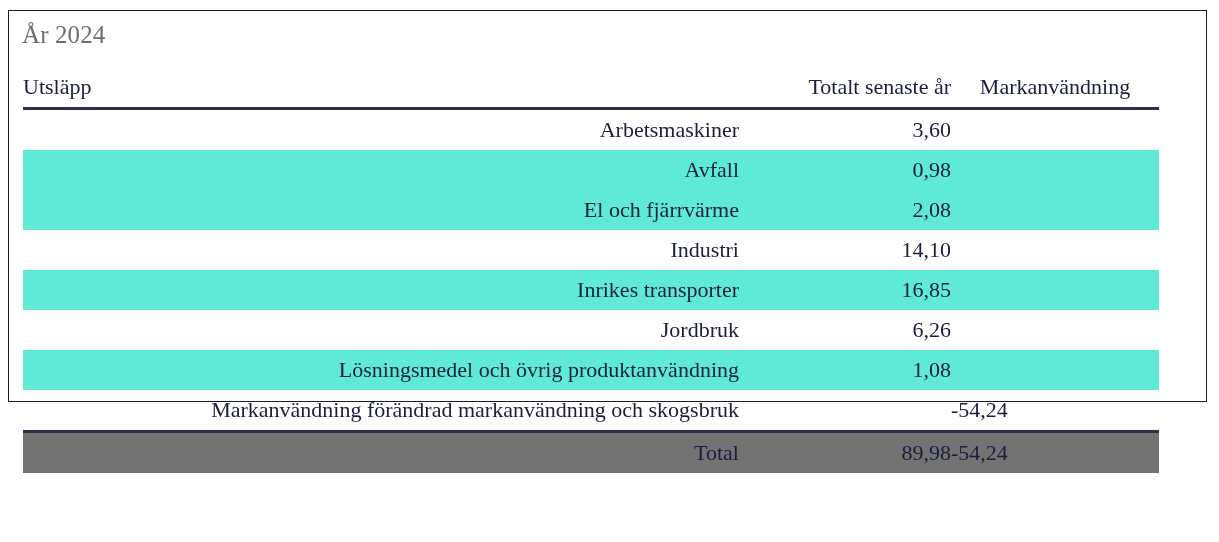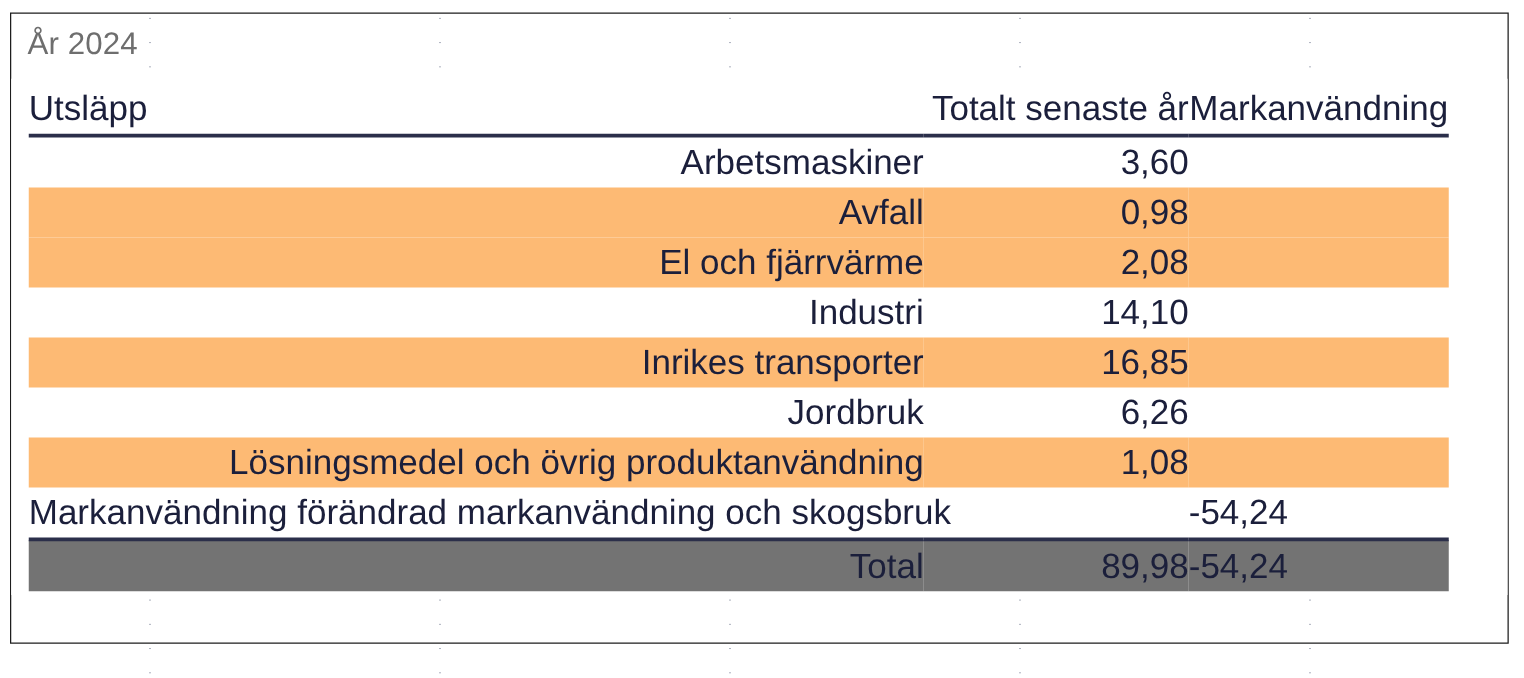--- a/index.html
+++ b/index.html
@@ -25,24 +25,25 @@
     background-position: 4px 5px;
     opacity: 0.85;
     pointer-events: none;
   }
 
   #table-frame {
     position: absolute;
     left: 8px;
     top: 10px;
     width: 1199px;
-    height: 505px;
+    height: 392px;
     border: 1.5px solid #1d1d1d;
     background: transparent;
     box-sizing: border-box;
+    font-family: Liberation Serif, serif;
   }
 
   
   #table-plate {
     position: absolute;
     left: 0px;
     top: 52px;
     right: 0px;
     bottom: 38px;
     background: #ffffff;
@@ -66,21 +67,21 @@
     border-collapse: collapse;
     table-layout: fixed;
   }
 
   #emissions-table col.c-label { width: 716px; }
   #emissions-table col.c-total { width: 212px; }
   #emissions-table col.c-land  { width: 208px; }
 
   #emissions-table th,
   #emissions-table td {
-    font-size: 28px;
+    font-size: 22px;
     color: #1b1f3b;
     padding: 0;
     height: 40px;
     vertical-align: middle;
     white-space: nowrap;
     font-weight: normal;
   }
 
   thead th {
     height: 54px;
@@ -89,21 +90,21 @@
     border-bottom: 3px solid #2b2f4a;
   }
   th.th-label { text-align: left;  padding-left: 22px; }
   th.th-total { text-align: right; padding-right: 10px; }
   th.th-land  { text-align: center; padding-right: 7px; }
 
   tbody td.td-label { text-align: right;  padding-left: 22px; }
   tbody td.td-total { text-align: right; padding-right: 10px; }
   tbody td.td-land  { text-align: left; padding-right: 7px; }
 
-  tbody tr.banded td { background: #fdba74; }
+  tbody tr.banded td { background: #5eead4; }
 
   tbody tr.total-row td {
     font-weight: bold;
     border-top: 3px solid #2b2f4a;
     height: 45px;
     background: #737373;
   }
 </style>
 </head>
 <body>

